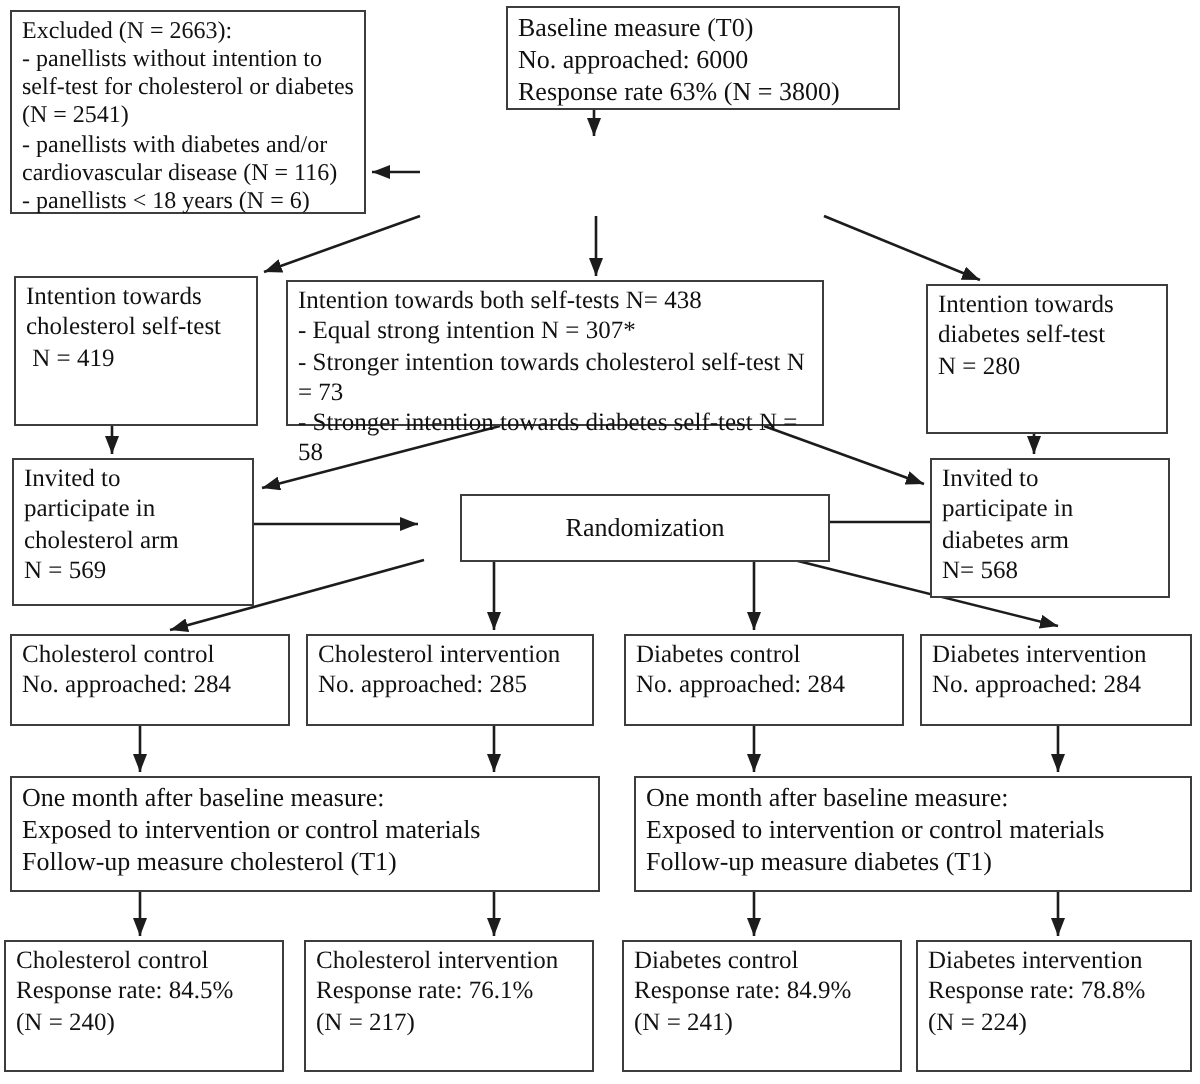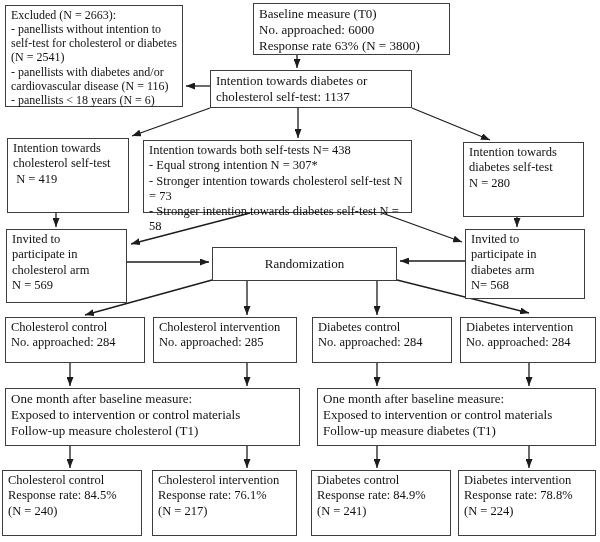--- a/index.html
+++ b/index.html
@@ -16,21 +16,21 @@
     box-sizing:border-box;
     border:1.5px solid #3d3d3d;
     background:#ffffff;
     padding:2px 4px 2px 5px;
     white-space:pre-wrap;
     font-size:13px;
     line-height:1.22;
   }
   .f-small { font-size:12px; line-height:1.18; }
   .f-mid   { font-size:12.5px;font-family:Liberation Serif, serif; }
-  .center  { display:flex; align-items:center; justify-content:center; padding:16px; text-align:left; }
+  .center  { display:flex; align-items:center; justify-content:center; padding:16px; text-align:left;margin-left:18px; }
   #arrows { position:absolute; left:0; top:0; width:600px; height:542px; pointer-events:none; }
   #arrows line { stroke:#1c1c1c; stroke-width:1.3; }
 </style>
 </head>
 <body>
 
 <div id="canvas">
 
   <svg id="arrows" width="600" height="542" viewBox="0 0 600 542">
     <defs>
@@ -63,22 +63,20 @@
     <line x1="529" y1="446" x2="529" y2="468" marker-end="url(#ah)"></line>
   </svg>
 
   <div class="box f-small" style="left:5px;   top:5px;   width:178px; height:102px;">Excluded (N = 2663):
 - panellists without intention to self-test for cholesterol or diabetes (N = 2541)
 - panellists with diabetes and/or cardiovascular disease (N = 116)
 - panellists &lt; 18 years (N = 6)</div>
   <div class="box" style="left:213px; top:3px;   width:197px; height:52px;margin-left:40px;">Baseline measure (T0)
 No. approached: 6000
 Response rate 63% (N = 3800)</div>
-  <div class="box" style="left:210px; top:70px;  width:202px; height:38px;">Intention towards diabetes or
-cholesterol self-test: 1137</div>
 
   <div class="box f-mid" style="left:7px;   top:138px; width:122px; height:75px;">Intention towards
 cholesterol self-test
  N = 419</div>
   <div class="box f-mid" style="left:143px; top:140px; width:269px; height:73px;">Intention towards both self-tests N= 438
 - Equal strong intention N = 307*
 - Stronger intention towards cholesterol self-test N = 73
 - Stronger intention towards diabetes self-test N = 58</div>
   <div class="box f-mid" style="left:463px; top:142px; width:121px; height:75px;">Intention towards
 diabetes self-test

